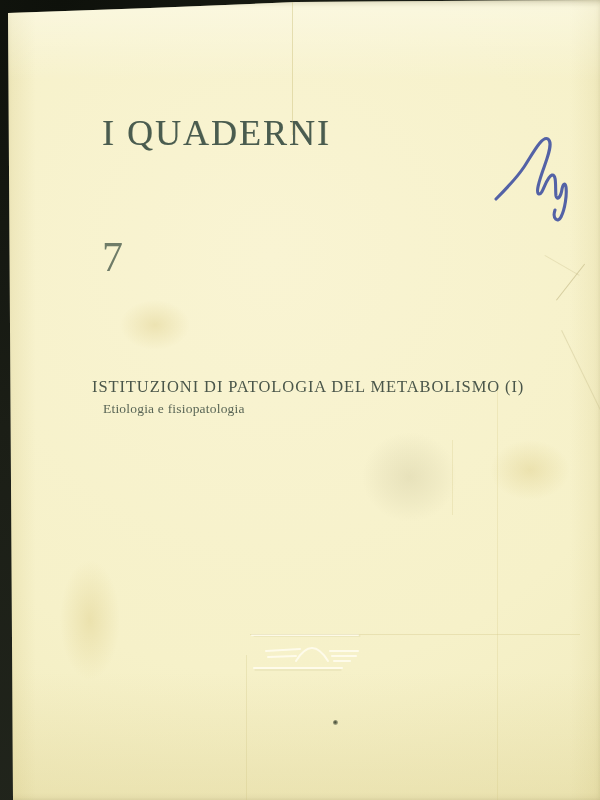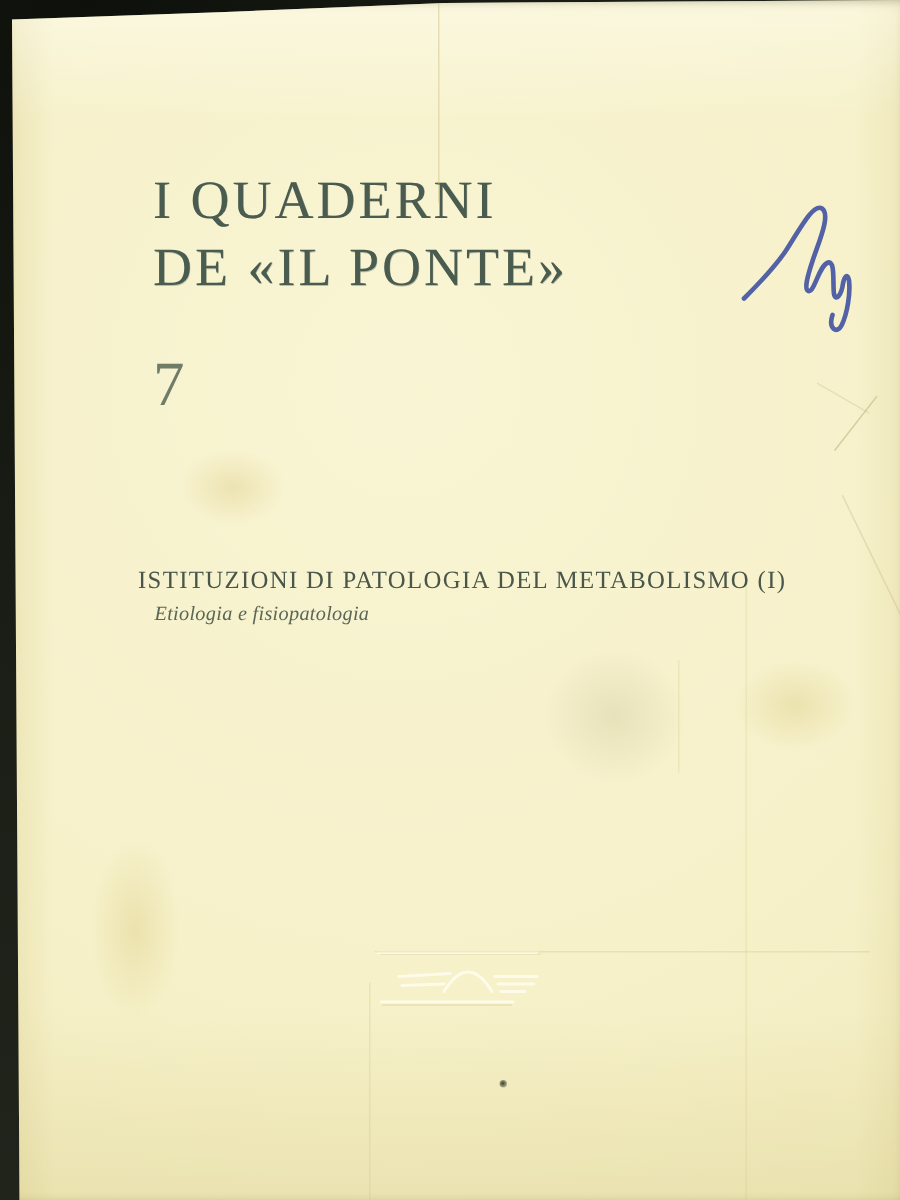--- a/index.html
+++ b/index.html
@@ -55,21 +55,20 @@
   }
   .book-title{
     position:absolute;left:92px;top:379px;
     font-size:16.5px;line-height:1;letter-spacing:0.9px;
     color:var(--subtitle_text);
     white-space:nowrap;
   }
   .book-subtitle{
     position:absolute;left:103px;top:402px;
     font-size:13.5px;line-height:1;letter-spacing:0.2px;
-    font-style:italic;
     color:var(--subtitle2_text);
     white-space:nowrap;
     text-align:center;
   }
 
   
   .ink-mark{position:absolute;left:486px;top:127px;width:86px;height:102px;}
   .ink-mark path{stroke:var(--ink);stroke-width:3.1;fill:none;stroke-linecap:round;stroke-linejoin:round;opacity:0.88;}
 
   
@@ -104,21 +103,20 @@
     background:radial-gradient(circle at 45% 45%, var(--speck), rgba(57,65,46,0.25) 80%, rgba(57,65,46,0) 100%);
   }
 </style>
 </head>
 <body>
 
 <div class="scene">
   <div class="cover">
 
     <div class="series-title l1">I QUADERNI</div>
-    <div class="series-title l2">DE «IL PONTE»</div>
     <div class="issue-number">7</div>
 
     <div class="book-title">ISTITUZIONI DI PATOLOGIA DEL METABOLISMO (I)</div>
     <div class="book-subtitle">Etiologia e fisiopatologia</div>
 
     <svg class="ink-mark" viewBox="0 0 86 102" aria-hidden="true">
       <path d="M10 72 C16 66 30 52 38 40 C46 28 56 8 62 12 C68 16 60 34 56 46 C52 58 50 66 53 67 C57 68 60 50 66 48 C71 47 69 62 70 69 C71 74 75 70 76 62 C77 57 79 55 80 60 C81 68 79 82 75 90 C72 96 66 92 69 83"></path>
     </svg>
 
     <svg class="emboss" viewBox="0 0 122 48" aria-hidden="true">

